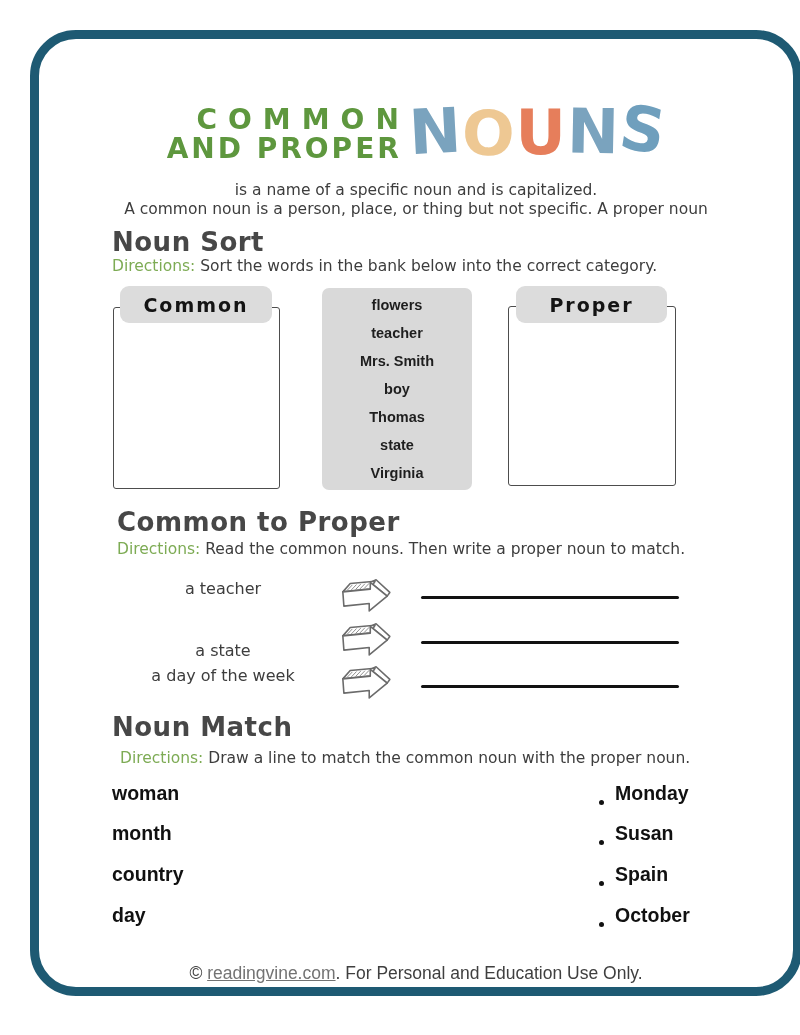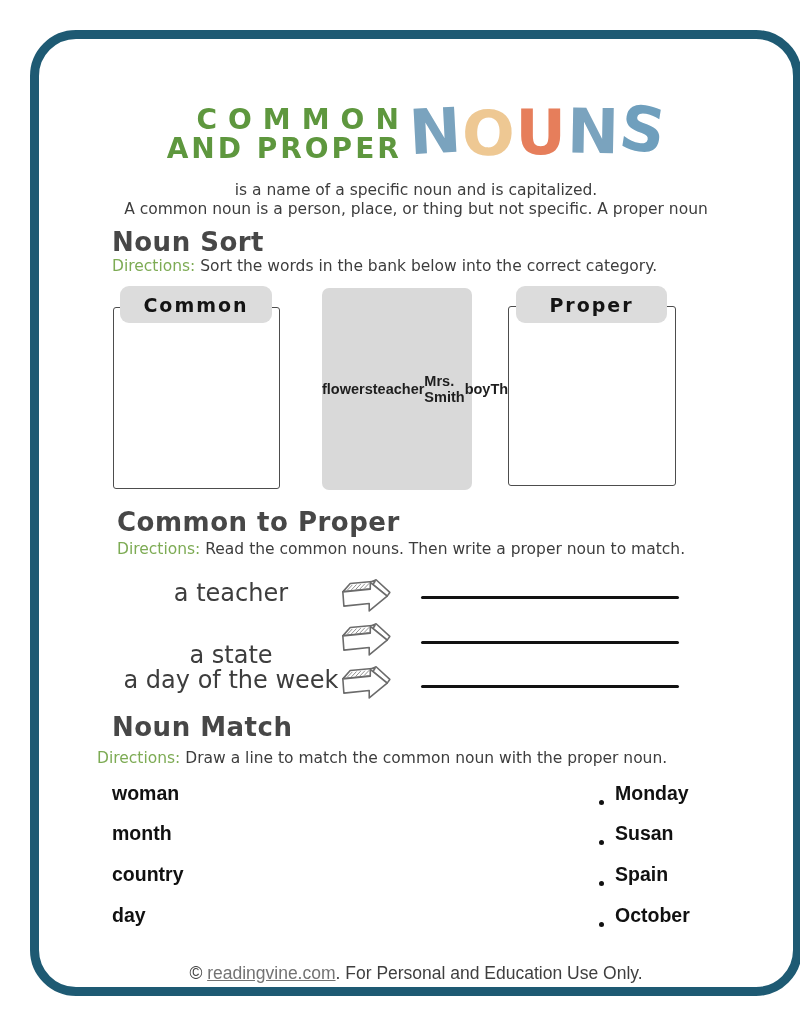--- a/index.html
+++ b/index.html
@@ -89,36 +89,36 @@
     font-weight:bold;
     font-size:19px;
     letter-spacing:2px;
     color:#141414;
   }
   .word-bank{
     position:absolute;
     left:322px;top:288px;width:150px;height:202px;
     background:#d9d9d9;
     border-radius:7px;
-    display:flex;flex-direction:row;justify-content:space-between;
+    display:flex;flex-direction:column;justify-content:space-between;
     align-items:center;
     padding:9px 0;
     box-sizing:border-box;
   }
   .word-bank .bank-word{
     font-size:14.5px;font-weight:bold;color:#1e1e1e;
   }
 
   
   .ctp-word{
     position:absolute;
-    left:116px;width:230px;
+    left:108px;width:230px;
     text-align:center;
     font-family:"DejaVu Sans", sans-serif;
-    font-size:24px;
+    font-size:16px;
     color:#3d3d3d;
   }
   .ctp-arrow{position:absolute;left:338px;width:54px;height:38px;}
   .write-line{
     position:absolute;
     left:421px;width:258px;height:3px;
     background:#121212;border-radius:2px;
   }
 
   
@@ -240,21 +240,21 @@
         <line x1="20" y1="13.4" x2="25" y2="8.2"></line>
       <line x1="24" y1="13" x2="29" y2="7.8"></line>
     </g>
   </svg>
 
   <div class="write-line" style="top:596px;"></div>
   <div class="write-line" style="top:641px;"></div>
   <div class="write-line" style="top:685px;"></div>
 
   <div class="sec-heading" style="left:112px;top:712px;">Noun Match</div>
-  <div class="directions" style="left:97px;top:749px;">
+  <div class="directions" style="left:120px;top:749px;">
     <span class="dir-label">Directions:</span><span> Draw a line to match the common noun with the proper noun.</span>
   </div>
 
   <div class="match-word" style="top:782px;">woman</div>
   <div class="match-word" style="top:822px;">month</div>
   <div class="match-word" style="top:863px;">country</div>
   <div class="match-word" style="top:904px;">day</div>
 
   <div class="match-proper" style="top:782px;">
     <span class="bullet-dot"></span>

